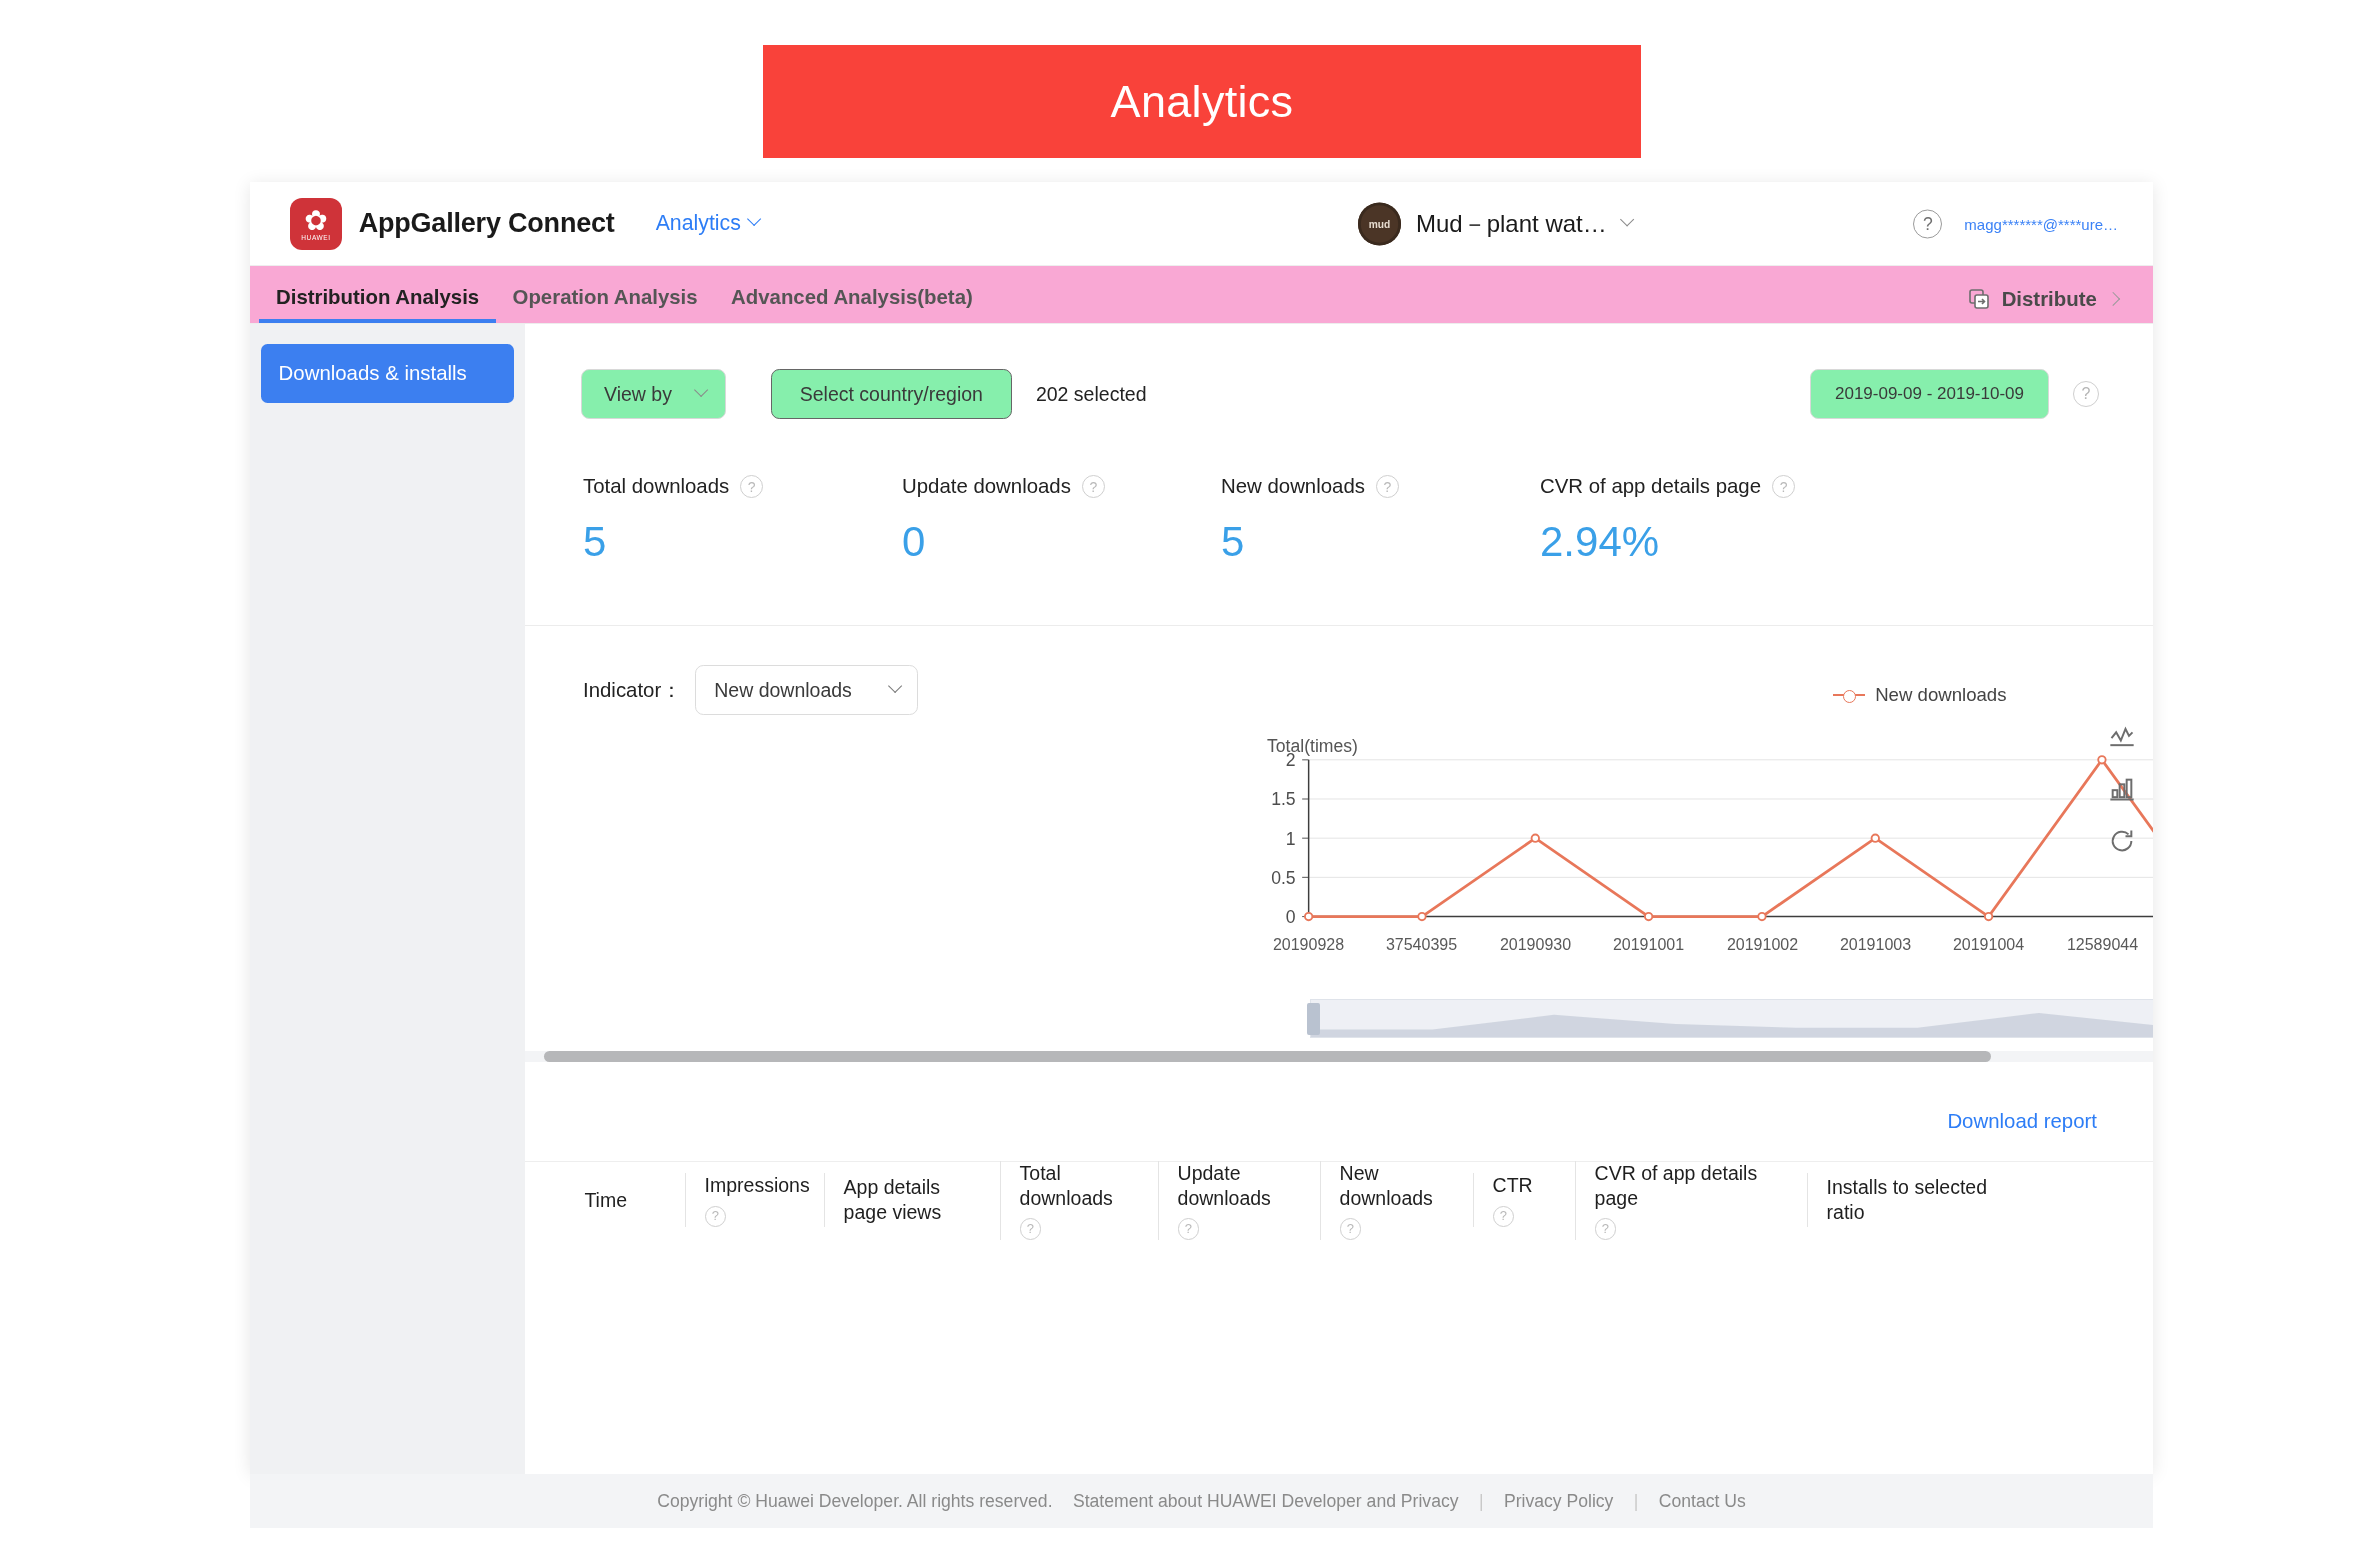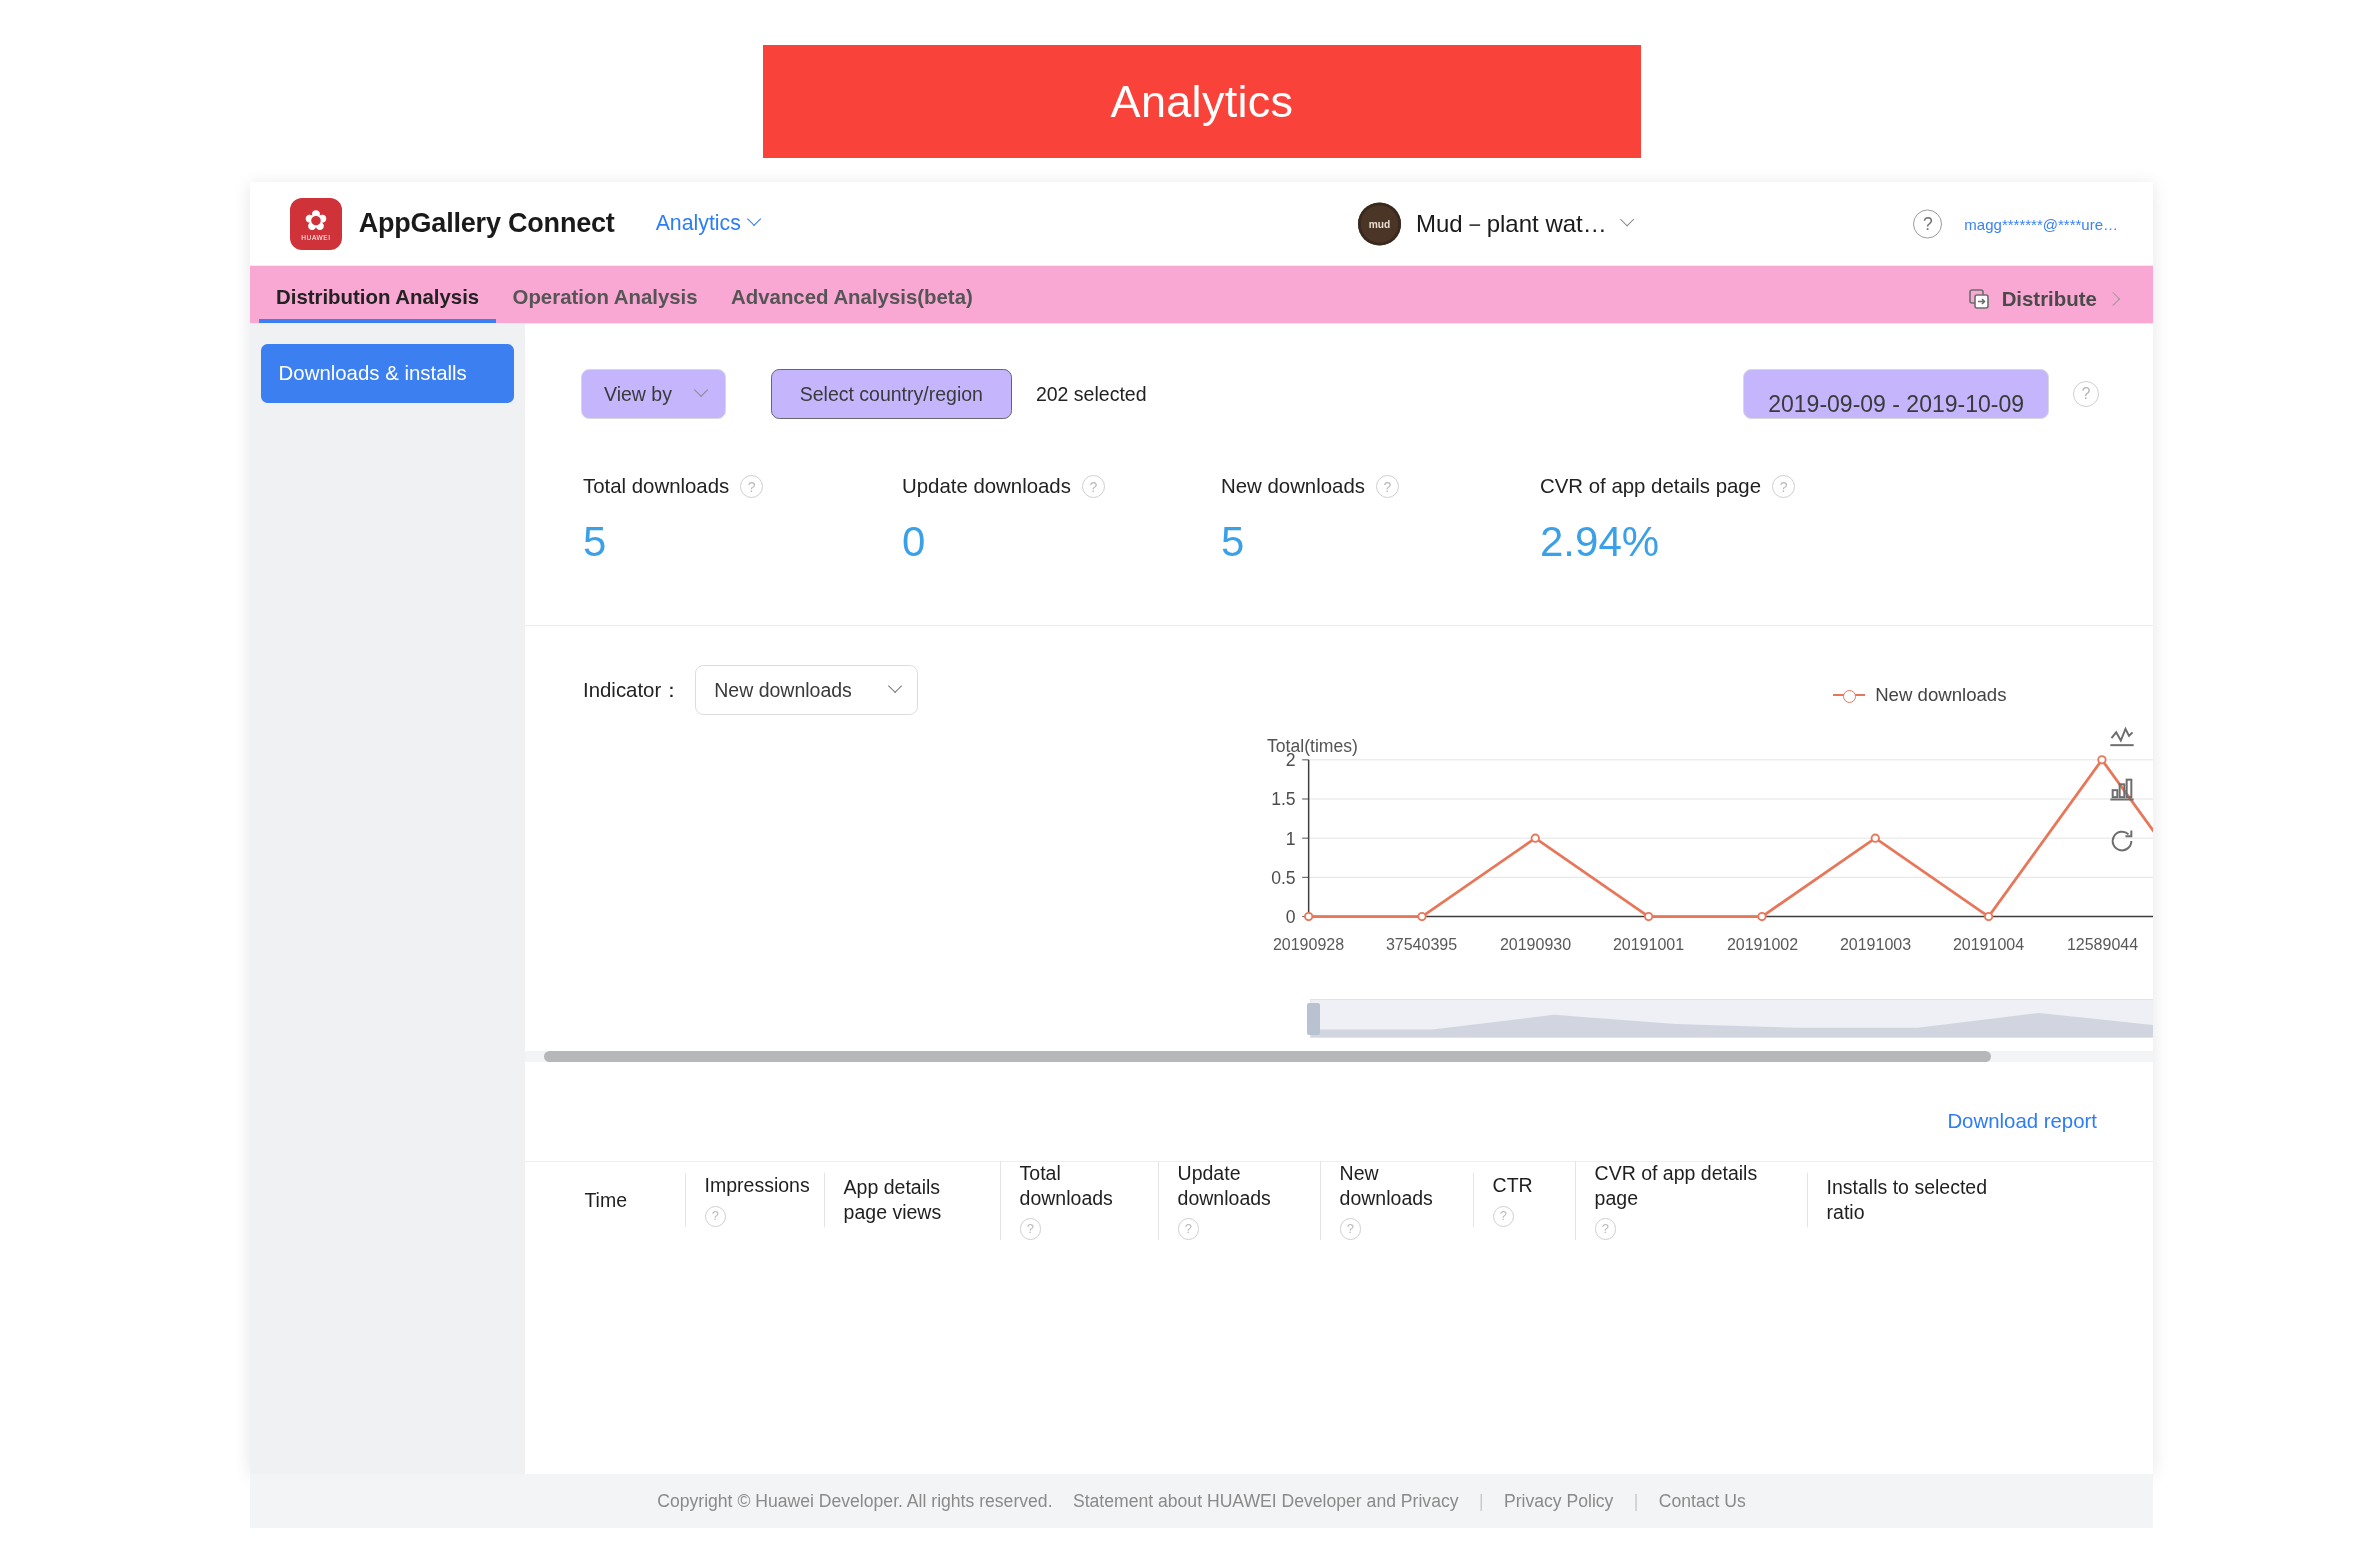--- a/index.html
+++ b/index.html
@@ -158,37 +158,36 @@
   .filters {
     display: flex; align-items: center;
     padding: 45px 0 0 56px;
     position: relative;
   }
   .ctrl {
     border: 0.9px solid #d8d8d8;
     border-radius: 8.3px;
     height: 50px;
     display: flex; align-items: center;
-    background: #c4b5fd;
+    background: #86efac;
     font-size: 19.5px; color: #3a3a3a;
     cursor: pointer;
   }
   .viewby { padding: 0 18.6px 0 22px; gap: 24px; }
   .viewby .chev { border-color: #8a8a8a; }
   .country {
     margin-left: 45px;
     padding: 0 28px;
     border-color: #666666;
   }
   .selected-count { margin-left: 24px; font-size: 19.5px; color: #222222; }
   .daterange {
     position: absolute; right: 104px; top: 45px;
-    padding: 0 24px;
-    font-size: 23px;
-    align-items: flex-end;
+    padding: 12px 24px;
+    font-size: 17px;
   }
   .date-help {
     position: absolute; right: 54px; top: 57px;
     width: 26px; height: 26px; border-radius: 50%;
     border: 1.9px solid #cfcfcf; color: #b5b5b5;
     font-size: 16px; display: flex; align-items: center; justify-content: center;
     cursor: pointer;
   }
 
   

